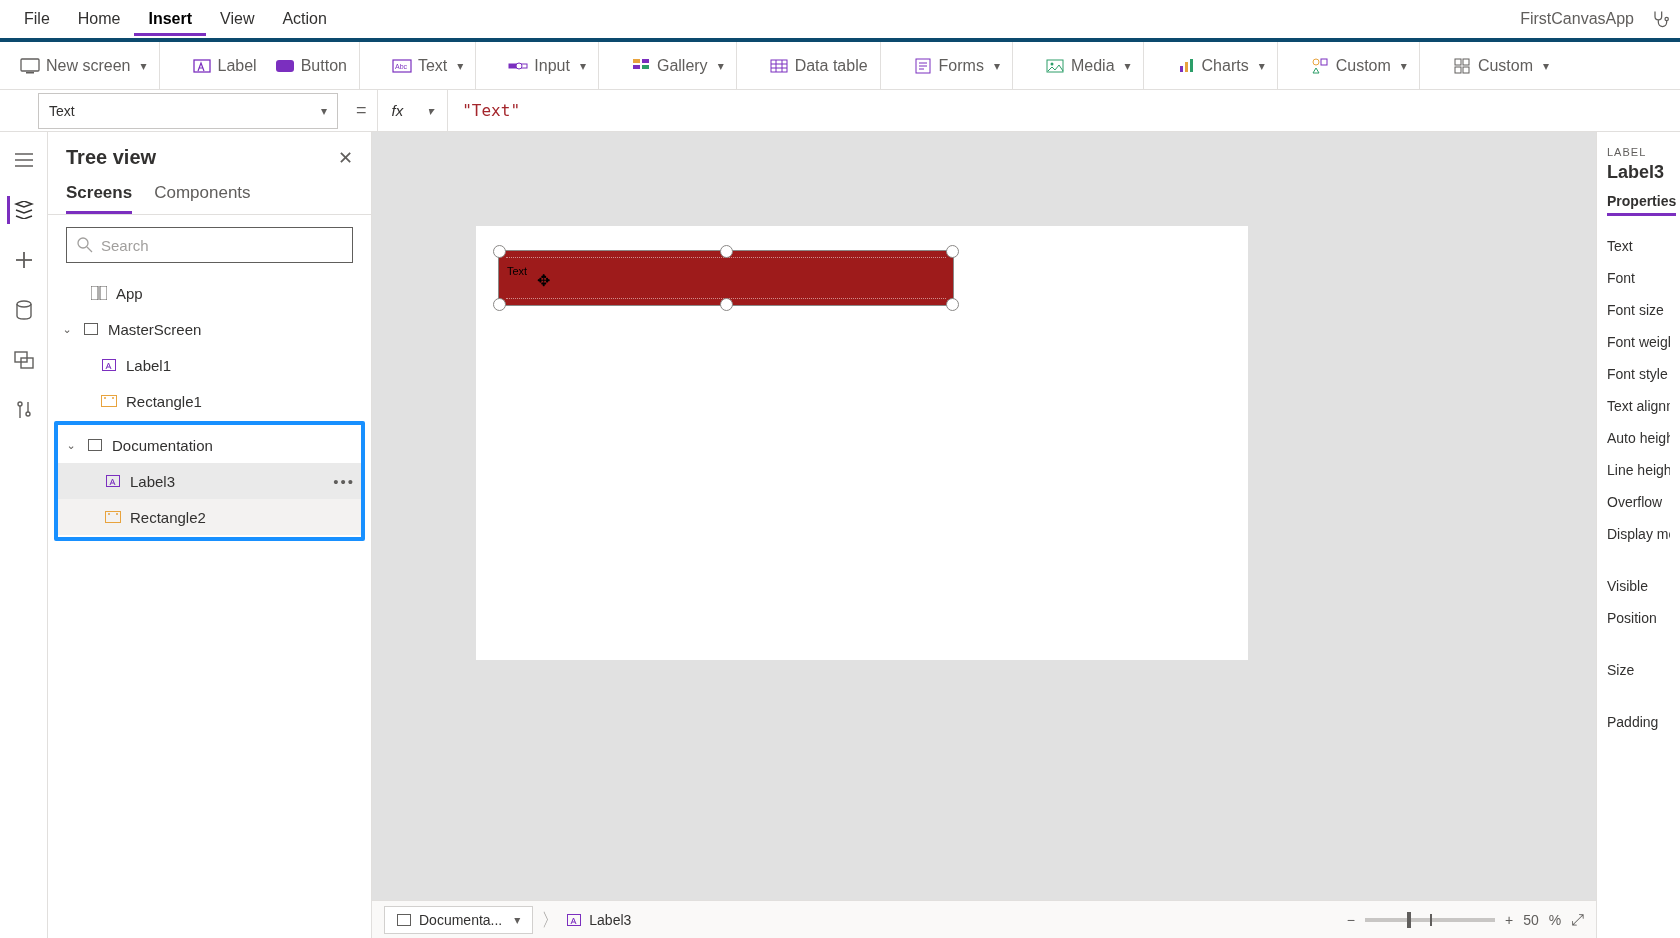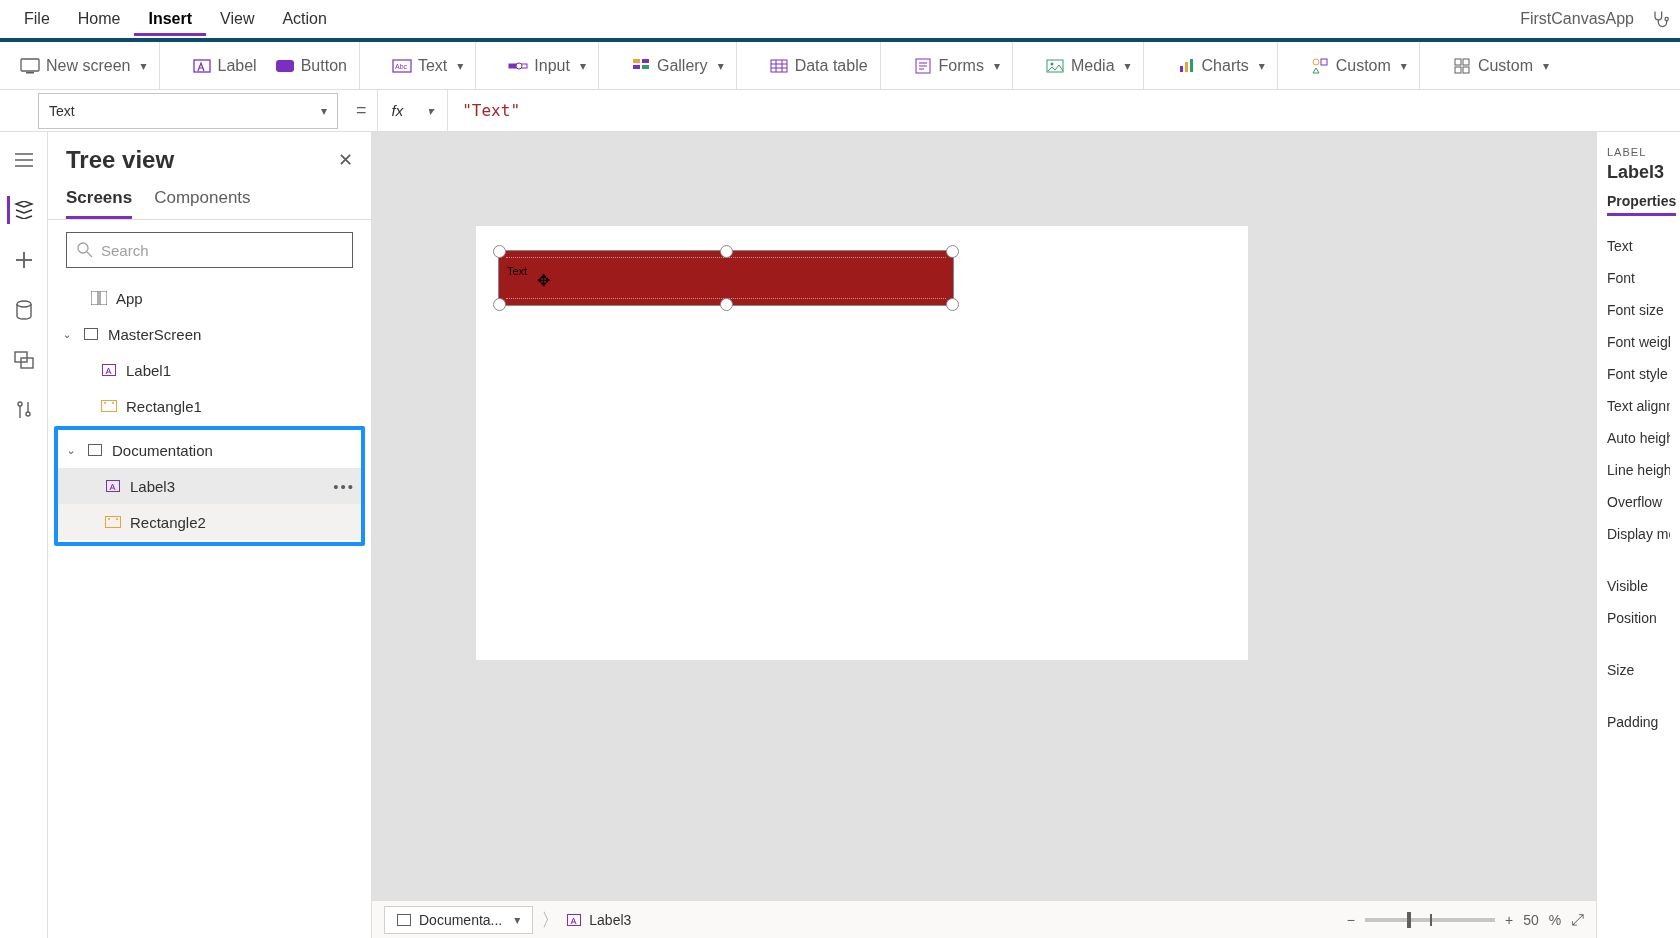--- a/index.html
+++ b/index.html
@@ -33,21 +33,21 @@
   .main { display:flex; height: calc(938px - 42px - 48px - 42px); }
 
   
   .leftrail { width:48px; border-right:1px solid #e1dfdd; display:flex; flex-direction:column; align-items:center; padding-top:14px; gap:22px; }
   .leftrail .railbtn { width:28px; height:28px; display:flex; align-items:center; justify-content:center; color:#605e5c; cursor:pointer; }
   .leftrail .railbtn.active { border-left:3px solid #7b2fbf; padding-left:3px; margin-left:-6px; }
 
   
   .treepanel { width:324px; border-right:1px solid #e1dfdd; display:flex; flex-direction:column; position:relative;}
   .treehdr { display:flex; align-items:center; justify-content:space-between; padding:14px 18px 6px 18px; }
-  .treehdr h2 { font-size:24px; font-weight:600; }
+  .treehdr h2 { font-size:20px; font-weight:600; }
   .closex { font-size:18px; color:#605e5c; cursor:pointer; }
   .treetabs { display:flex; gap:22px; padding:8px 18px 0 18px; border-bottom:1px solid #e1dfdd; }
   .treetabs .tab { padding-bottom:8px; font-size:17px; color:#605e5c; cursor:pointer; }
   .treetabs .tab.active { color:#323130; font-weight:600; border-bottom:3px solid #7b2fbf; }
   .searchwrap { padding:12px 18px; }
   .searchbox { display:flex; align-items:center; gap:8px; border:1px solid #605e5c; height:36px; padding:0 10px; }
   .searchbox svg { width:16px; height:16px; }
   .searchbox span { color:#a19f9d; font-size:15px; }
 
   .treelist { padding: 0 6px 10px 6px; }

